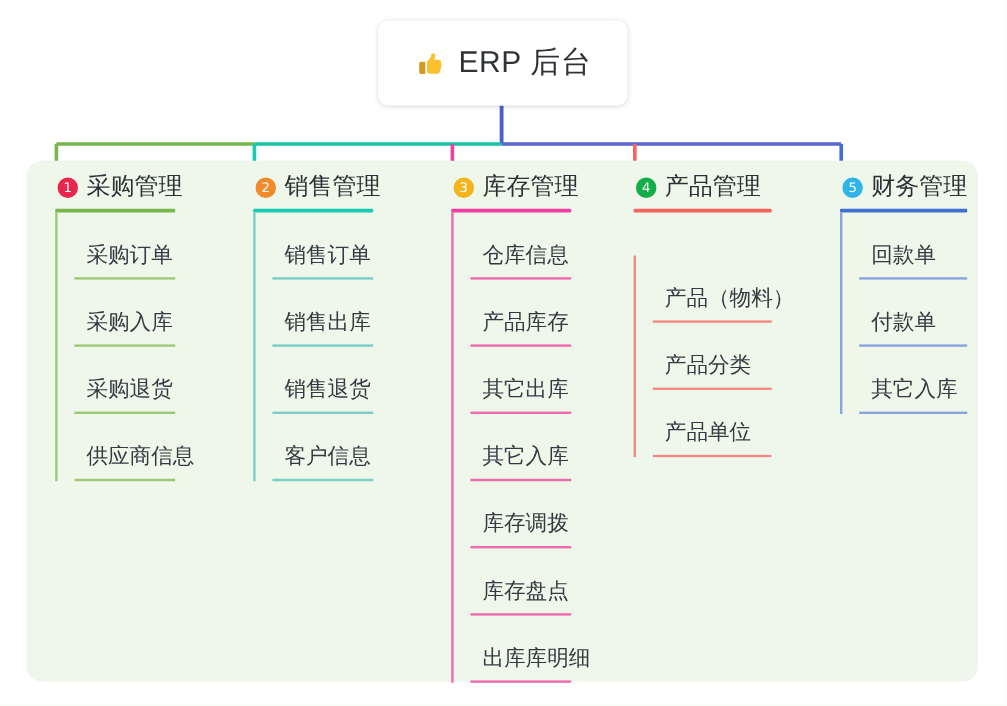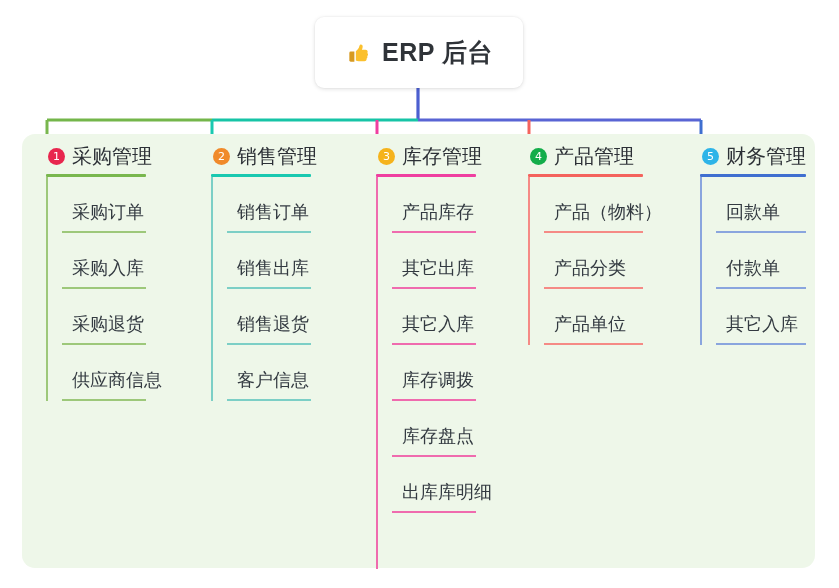--- a/index.html
+++ b/index.html
@@ -12,21 +12,20 @@
   }
   #stage{position:absolute;left:0;top:0;width:839px;height:588px;}
 
   
   .root-card{
     position:absolute;left:315px;top:17px;width:208px;height:71px;
     background:#ffffff;border-radius:9px;
     box-shadow:0 1px 4px rgba(0,0,0,.13), 0 0 0 1px rgba(0,0,0,.015);
     display:flex;align-items:center;justify-content:center;
     box-sizing:border-box;
-    font-weight:bold;
   }
   .root-inner{display:flex;align-items:center;gap:11px;}
   .thumb{
     width:26px;height:26px;display:block;
   }
   .root-title{
     font-size:25px;color:#2f3338;letter-spacing:.5px;line-height:1;
     white-space:nowrap;
   }
 
@@ -153,20 +152,24 @@
       </div>
       <div class="col" style="left: 376px; width: 100px;">
         <div class="col-head">
           <div class="badge" style="background: rgb(245, 179, 28);">3</div>
           <div class="col-title">库存管理</div>
         </div>
         <div class="head-rule" style="background: rgb(239, 63, 160); width: 100px;"></div>
         <div class="items" style="height: 392px;">
           <div class="spine" style="background: rgb(239, 107, 174); height: 392px;"></div>
           <div class="item">
+            <div class="item-label">仓库信息</div>
+            <div class="item-rule" style="background: rgb(239, 107, 174); width: 84px;"></div>
+          </div>
+          <div class="item">
             <div class="item-label">产品库存</div>
             <div class="item-rule" style="background: rgb(239, 107, 174); width: 84px;"></div>
           </div>
           <div class="item">
             <div class="item-label">其它出库</div>
             <div class="item-rule" style="background: rgb(239, 107, 174); width: 84px;"></div>
           </div>
           <div class="item">
             <div class="item-label">其它入库</div>
             <div class="item-rule" style="background: rgb(239, 107, 174); width: 84px;"></div>
@@ -184,21 +187,21 @@
             <div class="item-rule" style="background: rgb(239, 107, 174); width: 84px;"></div>
           </div>
         </div>
       </div>
       <div class="col" style="left: 528px; width: 115px;">
         <div class="col-head">
           <div class="badge" style="background: rgb(19, 173, 74);">4</div>
           <div class="col-title">产品管理</div>
         </div>
         <div class="head-rule" style="background: rgb(244, 99, 93); width: 115px;"></div>
-        <div class="items" style="height: 168px;">
+        <div class="items" style="height: 168px; margin-top: 36px;">
           <div class="spine" style="background: rgb(245, 138, 133); height: 168px;"></div>
           <div class="item">
             <div class="item-label">产品（物料）</div>
             <div class="item-rule" style="background: rgb(245, 138, 133); width: 99px;"></div>
           </div>
           <div class="item">
             <div class="item-label">产品分类</div>
             <div class="item-rule" style="background: rgb(245, 138, 133); width: 99px;"></div>
           </div>
           <div class="item">

